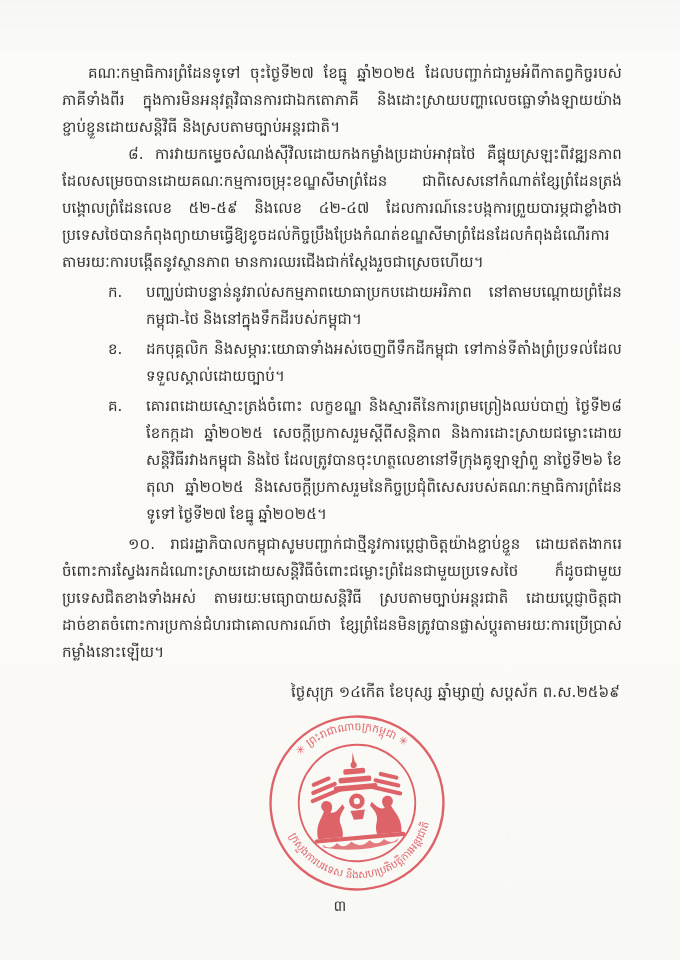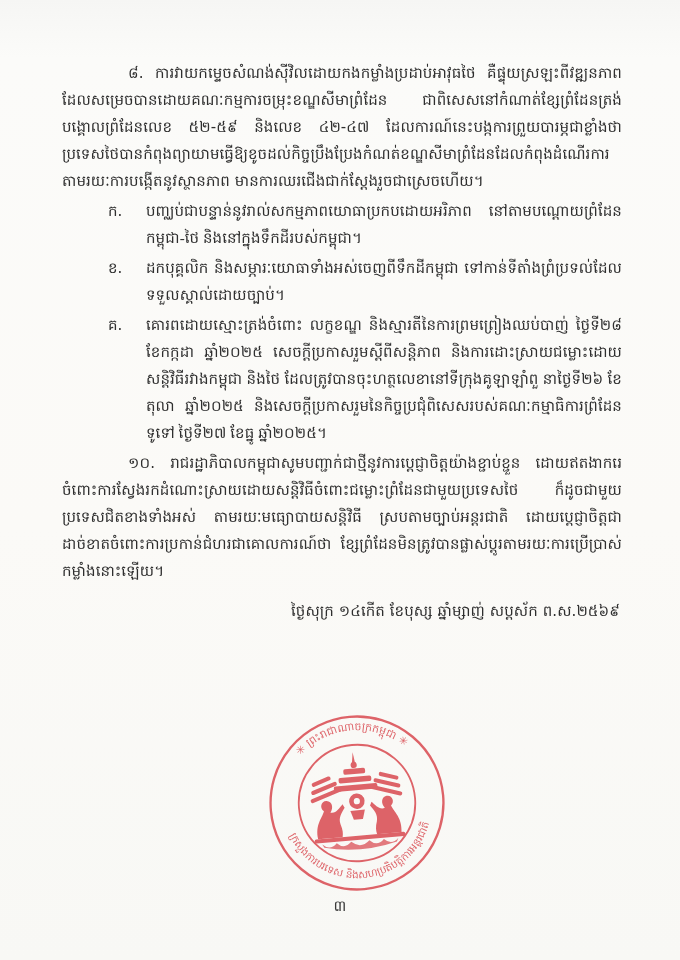--- a/index.html
+++ b/index.html
@@ -65,20 +65,21 @@
     color:#3a3a3a;
   }
 </style>
 </head>
 <body>
 
 <div class="scan-page">
 
   <div class="doc-body">
 
+    <p class="para cont">គណៈកម្មាធិការព្រំដែនទូទៅ ចុះថ្ងៃទី២៧ ខែធ្នូ ឆ្នាំ២០២៥ ដែលបញ្ជាក់ជារួមអំពីកាតព្វកិច្ចរបស់ភាគីទាំងពីរ ក្នុងការមិនអនុវត្តវិធានការជាឯកតោភាគី និងដោះស្រាយបញ្ហាលេចធ្លោទាំងឡាយយ៉ាងខ្ជាប់ខ្ជួនដោយសន្តិវិធី និងស្របតាមច្បាប់អន្តរជាតិ។</p>
 
     <p class="para numbered">៨. ការវាយកម្ទេចសំណង់ស៊ីវិលដោយកងកម្លាំងប្រដាប់អាវុធថៃ គឺផ្ទុយស្រឡះពីវឌ្ឍនភាពដែលសម្រេចបានដោយគណៈកម្មការចម្រុះខណ្ឌសីមាព្រំដែន ជាពិសេសនៅកំណាត់ខ្សែព្រំដែនត្រង់បង្គោលព្រំដែនលេខ ៥២-៥៩ និងលេខ ៤២-៤៧ ដែលការណ៍នេះបង្កការព្រួយបារម្ភជាខ្លាំងថា ប្រទេសថៃបានកំពុងព្យាយាមធ្វើឱ្យខូចដល់កិច្ចប្រឹងប្រែងកំណត់ខណ្ឌសីមាព្រំដែនដែលកំពុងដំណើរការ តាមរយៈការបង្កើតនូវស្ថានភាព មានការឈរជើងជាក់ស្តែងរួចជាស្រេចហើយ។</p>
 
 
     <div class="demand-list">
       <div class="demand">
         <span class="label">ក.</span>
         <span class="dtext">បញ្ឈប់ជាបន្ទាន់នូវរាល់សកម្មភាពយោធាប្រកបដោយអរិភាព នៅតាមបណ្តោយព្រំដែនកម្ពុជា-ថៃ និងនៅក្នុងទឹកដីរបស់កម្ពុជា។</span>
       </div>
       <div class="demand">

